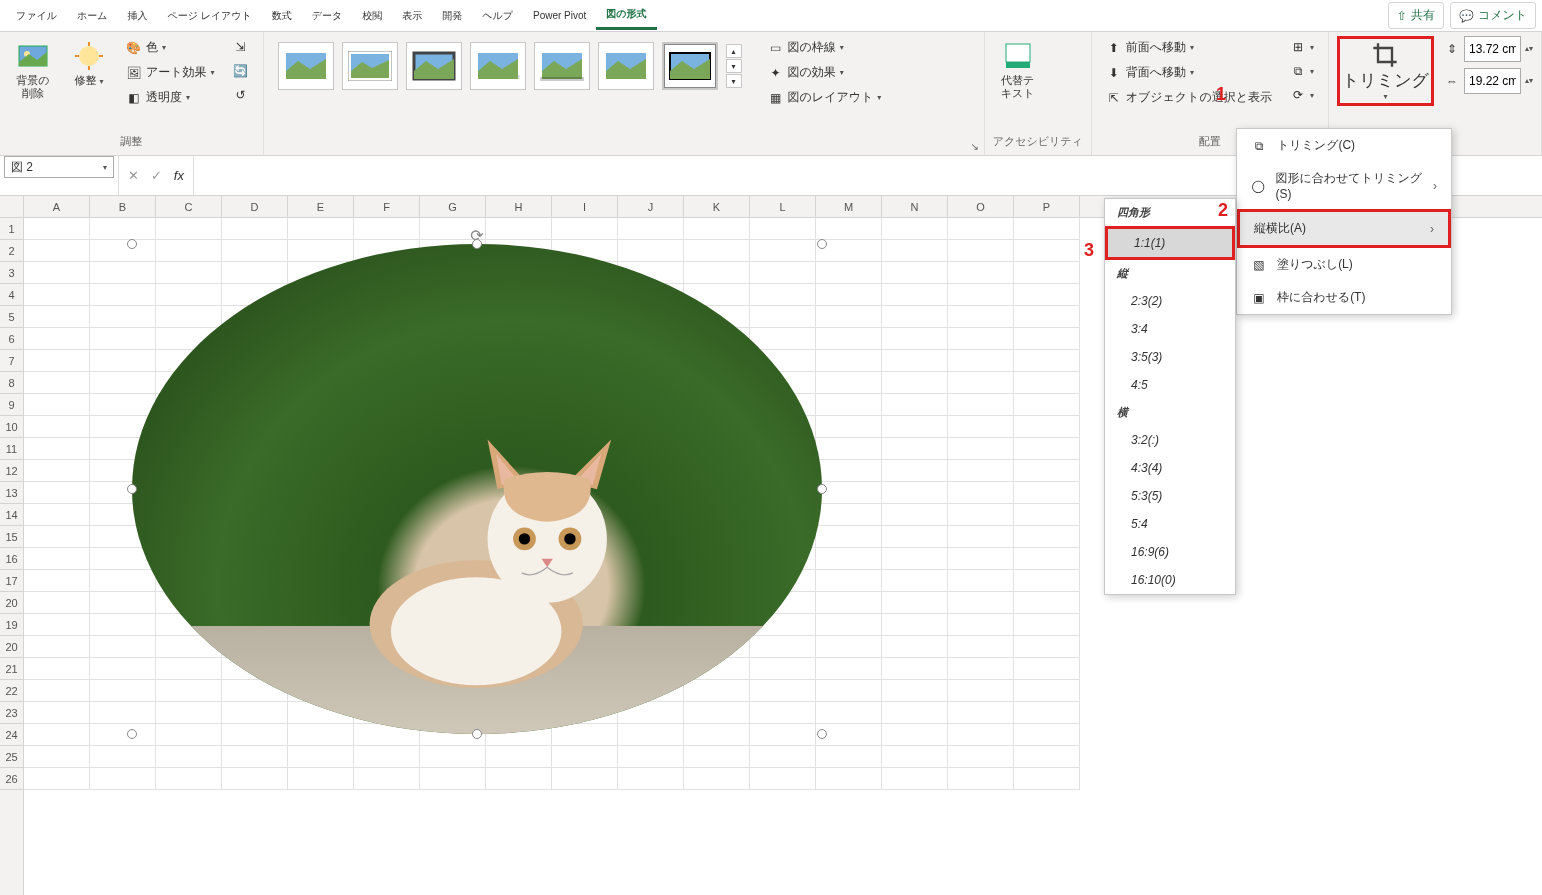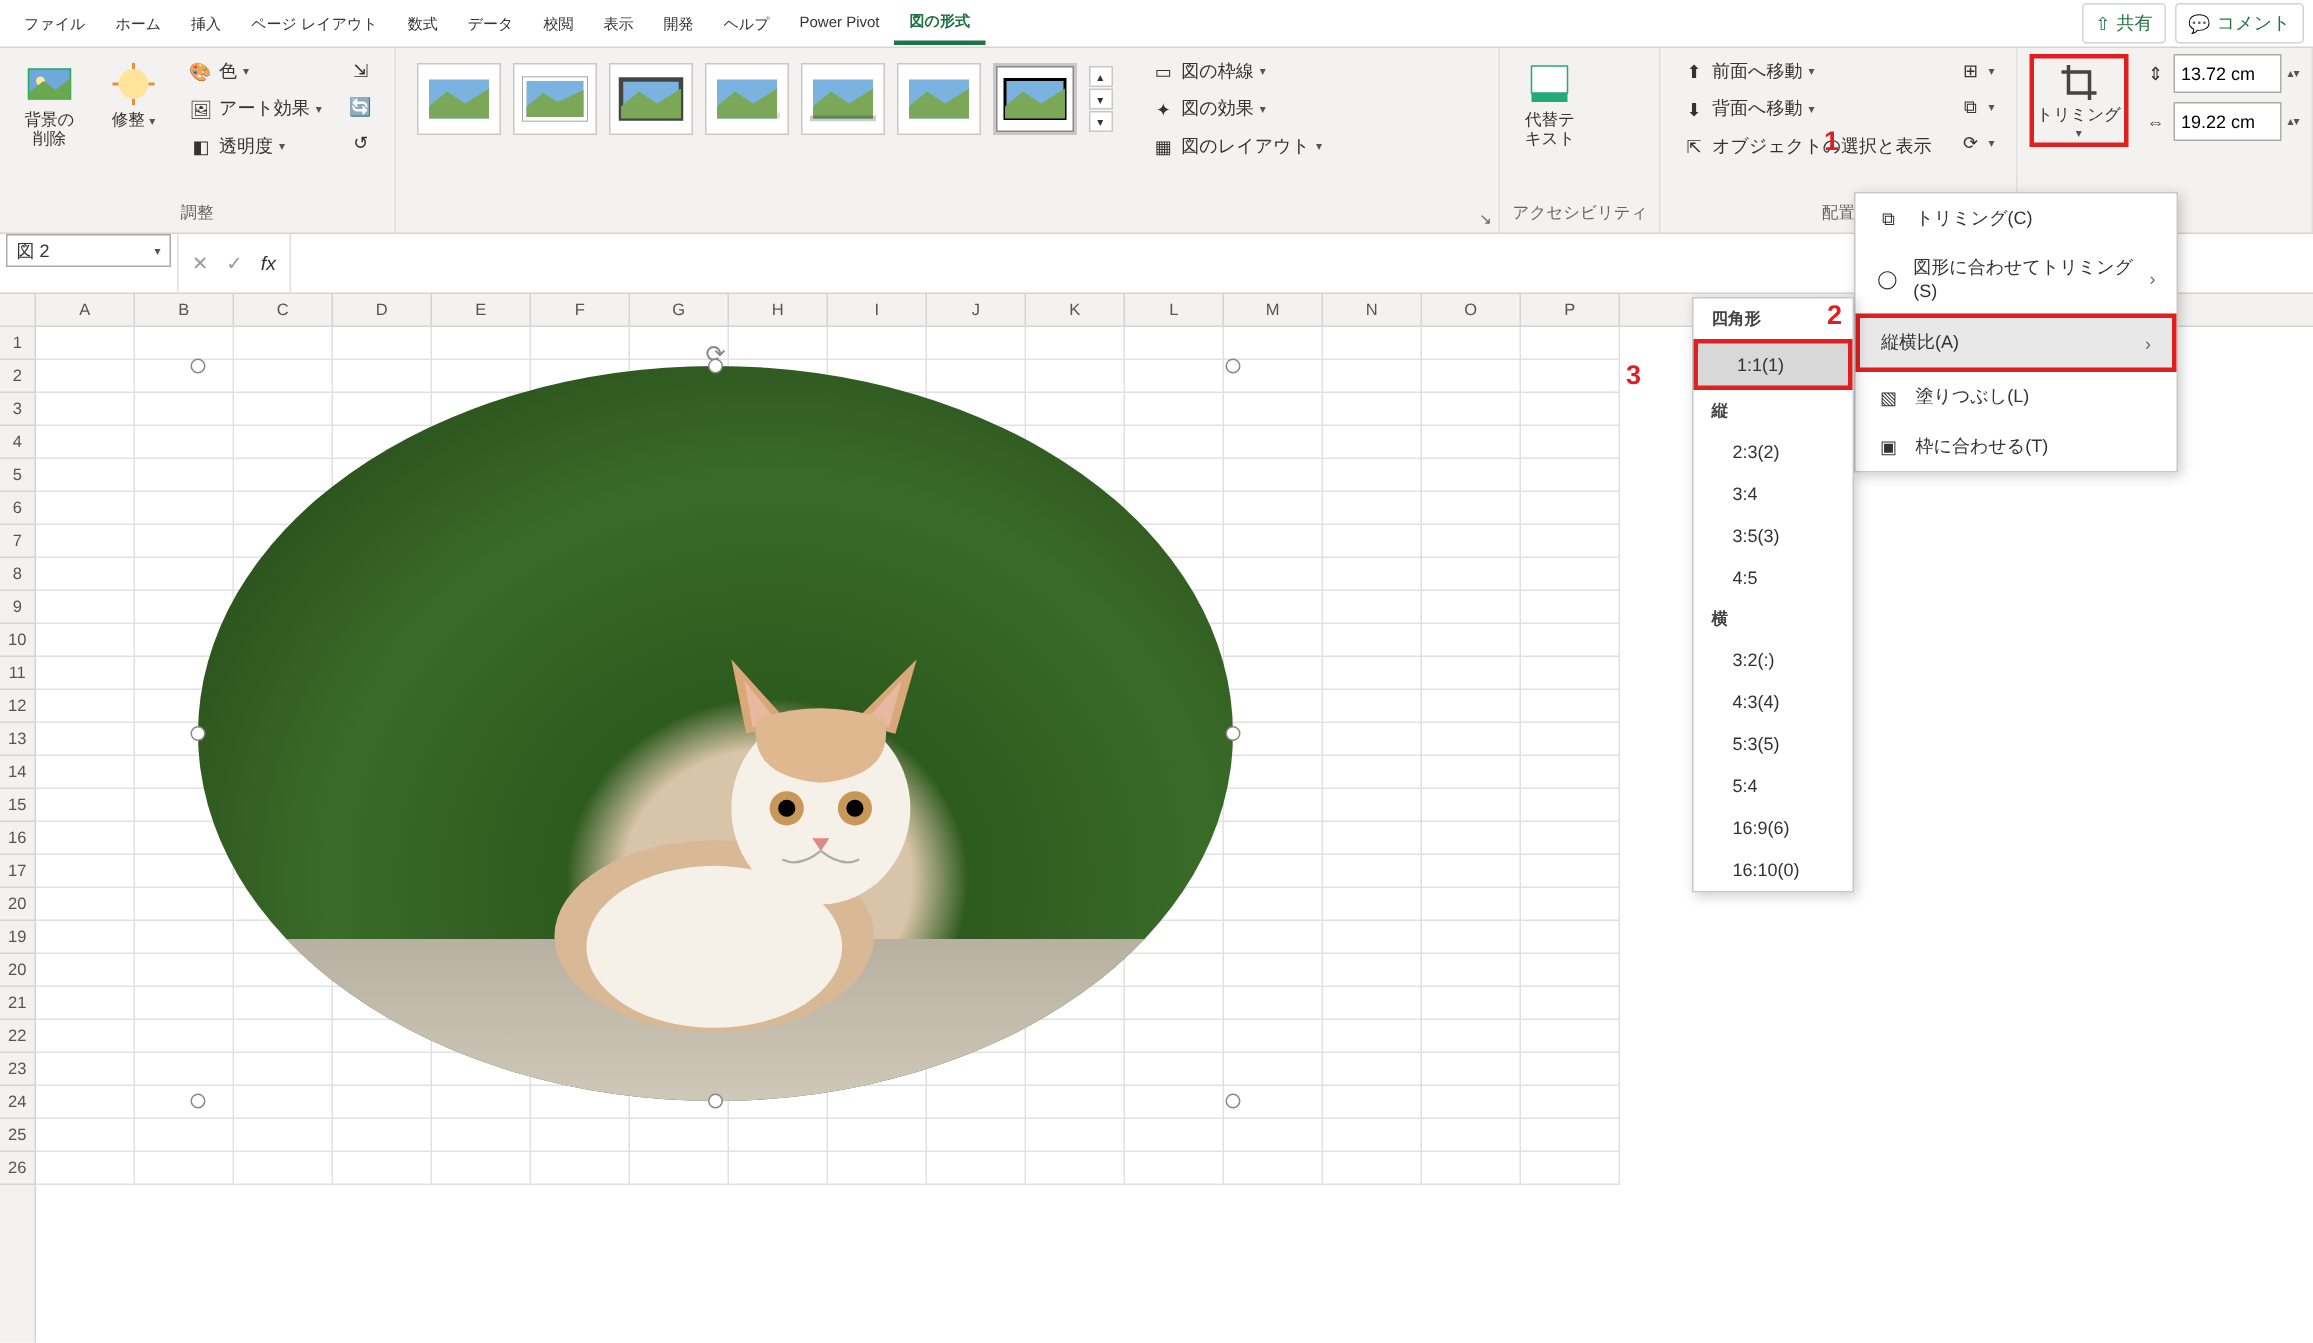--- a/index.html
+++ b/index.html
@@ -21,21 +21,21 @@
 .icon-sq { width: 16px; height: 16px; display: inline-flex; align-items: center; justify-content: center; }
 .styles-gallery { display: flex; gap: 8px; align-items: center; padding: 6px; }
 .style-thumb { width: 56px; height: 48px; border: 1px solid #c8c8c8; background: #fff; display: flex; align-items: center; justify-content: center; cursor: pointer; }
 .style-thumb.sel { border: 2px solid #c8c8c8; box-shadow: inset 0 0 0 1px #888; }
 .style-thumb svg { width: 44px; height: 30px; }
 .gallery-nav { display: flex; flex-direction: column; gap: 1px; }
 .gallery-nav div { width: 16px; height: 14px; border: 1px solid #c8c8c8; background: #fff; display: flex; align-items: center; justify-content: center; cursor: pointer; font-size: 8px; }
 .dialog-launcher { position: absolute; right: 2px; bottom: 2px; width: 14px; height: 14px; font-size: 10px; color: #666; cursor: pointer; display: flex; align-items: center; justify-content: center; }
 .size-inputs { display: flex; flex-direction: column; gap: 6px; }
 .size-row { display: flex; align-items: center; gap: 4px; }
-.size-input { width: 72px; height: 22px; border: 1px solid #ababab; background: #fff; padding: 12px 4px; font-size: 12px; }
+.size-input { width: 57px; height: 22px; border: 1px solid #ababab; background: #fff; padding: 12px 4px; font-size: 12px; }
 .crop-btn-box { display: flex; flex-direction: column; align-items: center; padding: 2px; border: 3px solid #e02020; cursor: pointer; }
 .crop-icon { width: 28px; height: 28px; display: flex; align-items: center; justify-content: center; }
 .namebox-bar { display: flex; align-items: flex-start; height: 40px; border-bottom: 1px solid #d4d4d4; background: #fff; }
 .name-box { width: 110px; height: 22px; border: 1px solid #ababab; margin: 0 4px; padding: 0 6px; display: flex; align-items: center; justify-content: space-between; font-size: 12px; }
 .fx-btns { display: flex; gap: 6px; padding: 0 6px; border-left: 1px solid #e1dfdd; border-right: 1px solid #e1dfdd; height: 100%; align-items: center; }
 .fx-btn { color: #999; font-size: 13px; cursor: pointer; padding: 0 3px; }
 .formula-bar { flex: 1; padding: 0 6px; }
 .grid-area { position: relative; display: flex; height: calc(895px - 32px - 124px - 26px); }
 .row-hdrs { width: 24px; background: #f3f2f1; border-right: 1px solid #d4d4d4; }
 .row-hdr { height: 22px; border-bottom: 1px solid #d4d4d4; font-size: 11px; color: #555; display: flex; align-items: center; justify-content: center; }
@@ -49,21 +49,21 @@
 .picture-inner { width: 100%; height: 100%; border-radius: 50%; background: radial-gradient(ellipse at 55% 70%, #d8c4a8 0%, #d8c4a8 18%, #2d5a1e 25%, #3a6b28 55%, #1f3d14 100%); position: relative; overflow: hidden; }
 .ground { position: absolute; bottom: 0; left: 0; right: 0; height: 22%; background: linear-gradient(#b8b0a0, #cfc8b8); }
 .cat { position: absolute; left: 30%; bottom: 8%; width: 48%; height: 58%; }
 .sel-handle { position: absolute; width: 10px; height: 10px; background: #fff; border: 1px solid #888; border-radius: 50%; }
 .rot-handle { position: absolute; left: 50%; top: -18px; transform: translateX(-50%); color: #888; font-size: 16px; }
 .popup { position: absolute; background: #fff; border: 1px solid #c8c8c8; box-shadow: 2px 2px 8px rgba(0,0,0,0.2); z-index: 100; }
 .popup1 { right: 90px; top: 128px; width: 216px; }
 .popup-item { display: flex; align-items: center; gap: 10px; padding: 8px 14px; font-size: 12px; cursor: pointer; }
 .popup-item.hl { border: 3px solid #e02020; background: #e8e8e8; }
 .popup-item .arrow { margin-left: auto; color: #666; }
-.popup2 { right: 306px; top: 198px; width: 108px; }
+.popup2 { right: 306px; top: 198px; width: 132px; font-style: italic; }
 .popup2-hdr { padding: 6px 12px; font-size: 11px; font-weight: bold; color: #444; }
 .popup2-item { padding: 7px 26px; font-size: 12px; cursor: pointer; }
 .popup2-item.hl { border: 3px solid #e02020; background: #d8d8d8; }
 .annot { position: absolute; color: #e02020; font-size: 18px; font-weight: bold; z-index: 200; }
 .chev { font-size: 8px; color: #555; }
 </style>
 </head>
 <body>
 
 <div class="tabs">
@@ -278,21 +278,21 @@
   </div>
 
   <div class="group">
     <div class="group-content" style="gap:10px">
       <div class="crop-btn-box">
         <div class="crop-icon">
             <svg viewBox="0 0 24 24">
               <path d="M6 2v16h16M2 6h16v16" stroke="#444" stroke-width="2" fill="none"></path>
             </svg>
           </div>
-        <div style="font-size:11px">トリミング</div>
+        <div style="font-size:17px">トリミング</div>
         <span class="chev">▾</span>
       </div>
       <div class="size-inputs">
         <div class="size-row">
           <span class="icon-sq">⇕</span>
           <input class="size-input" value="13.72 cm" style="">
           <span class="chev" style="display:flex;flex-direction:column;line-height:0.7">▴▾</span>
         </div>
         <div class="size-row">
           <span class="icon-sq">⇔</span>

